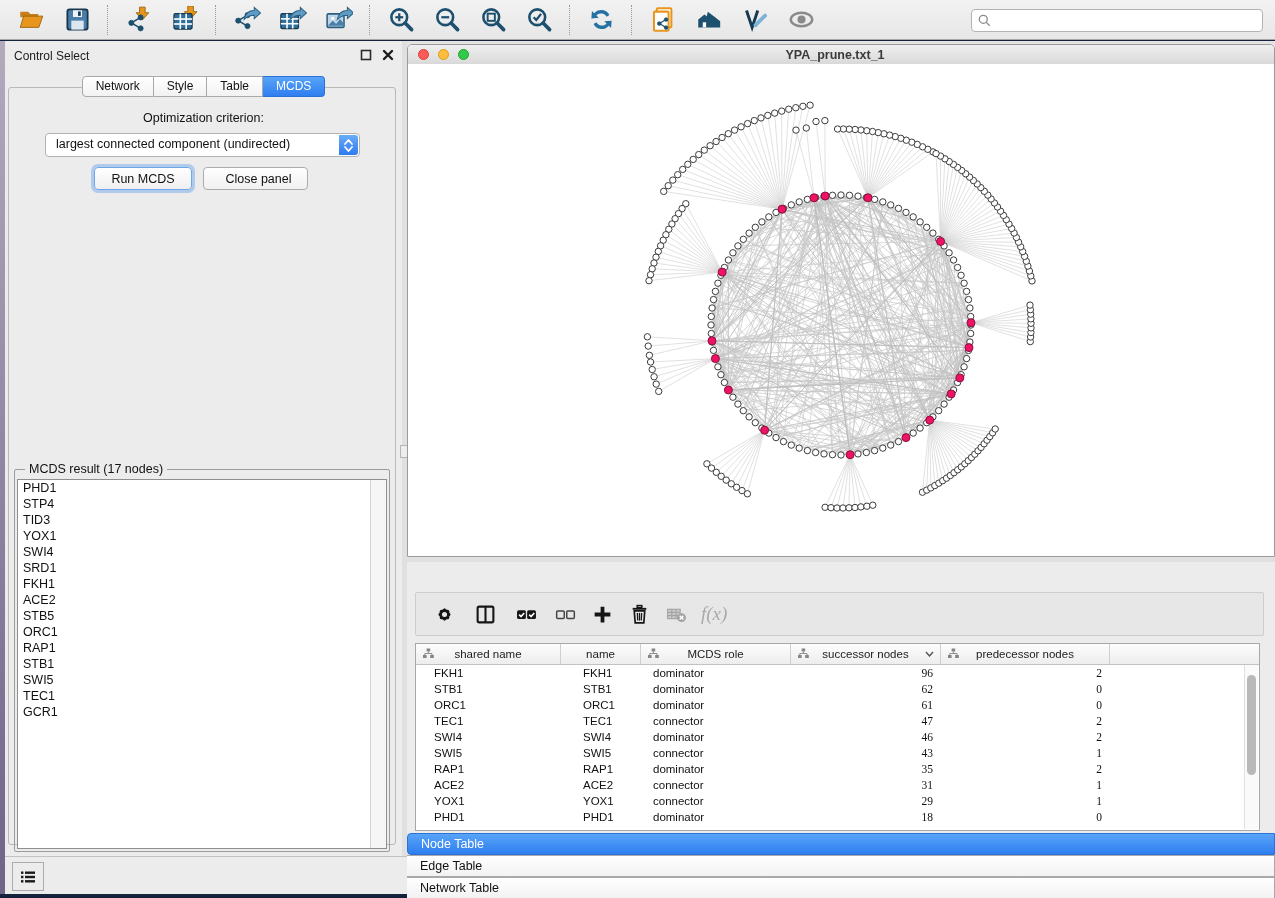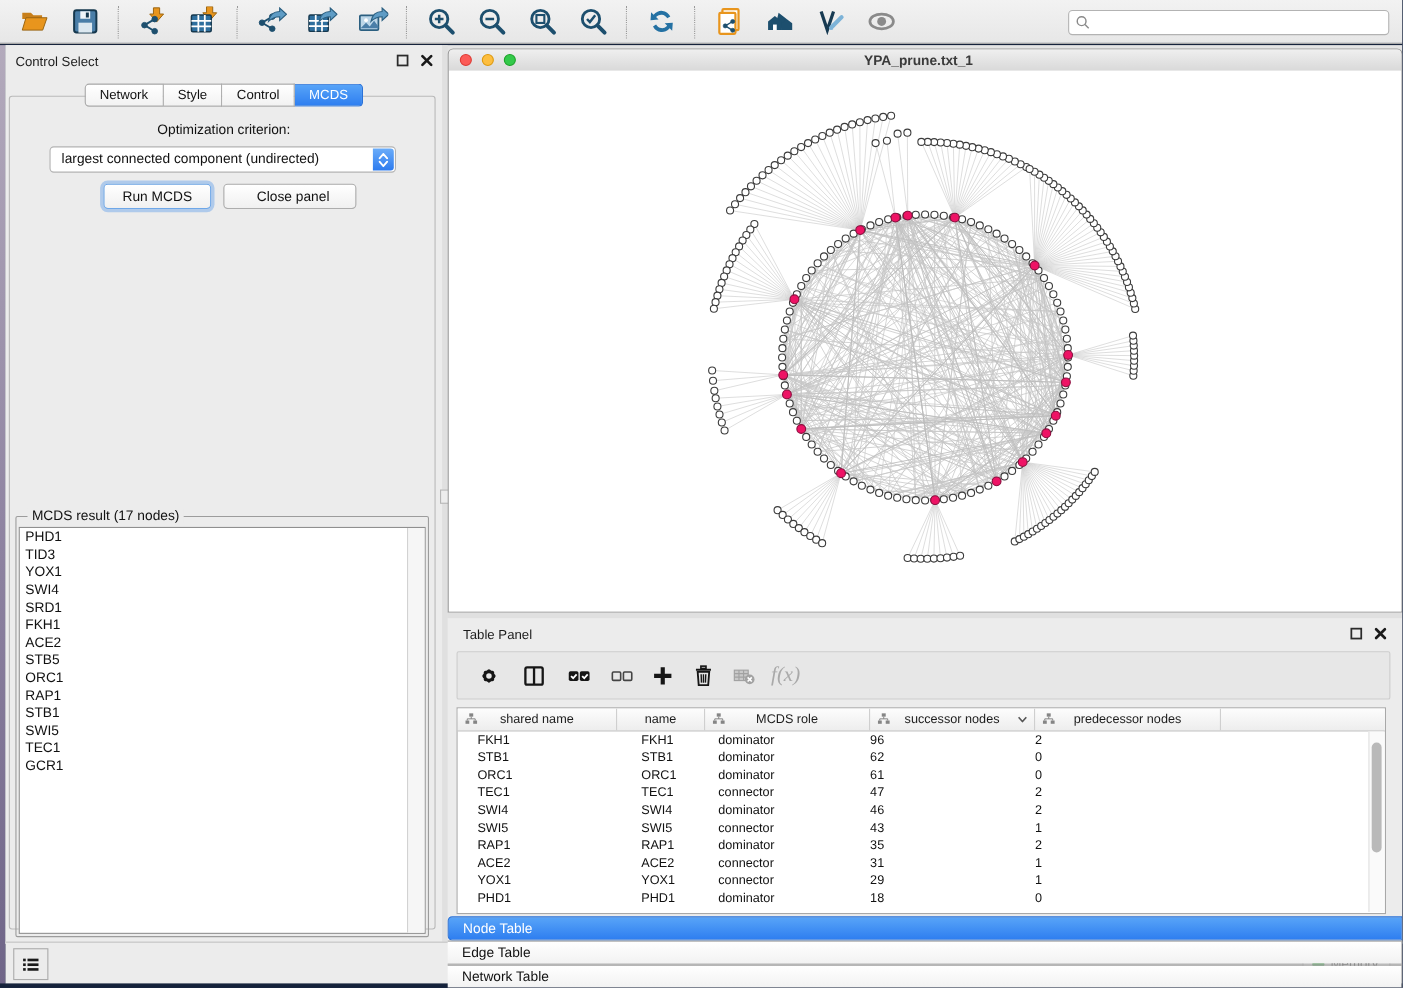--- a/index.html
+++ b/index.html
@@ -26,21 +26,21 @@
   .seg-tab{height:19px;line-height:19px;padding:0 13px;font-size:12px;color:#111;background:linear-gradient(#ffffff,#f2f2f2);border:1px solid #a9a9a9;border-left:none;cursor:pointer;}
   .seg-tab:first-child{border-left:1px solid #a9a9a9;border-radius:4px 0 0 4px;}
   .seg-tab:last-child{border-radius:0 4px 4px 0;}
   .seg-tab.active{background:linear-gradient(#58a4f8,#2e7ef0);color:#fff;border-color:#2a72d8;}
   #opt-label{position:absolute;left:0;right:0;top:70px;text-align:center;font-size:12.5px;color:#111;}
   #opt-select{position:absolute;left:40px;top:92px;width:313px;height:22px;background:#fff;border:1px solid #b2b2b2;border-radius:4px;cursor:pointer;}
   #opt-select .sel-text{position:absolute;left:10px;top:3px;font-size:12.5px;color:#111;white-space:nowrap;}
   #opt-select .sel-stepper{position:absolute;right:1px;top:1px;bottom:1px;width:19px;border-radius:0 3px 3px 0;background:linear-gradient(#6aacf9,#2d7bef);display:flex;flex-direction:column;align-items:center;justify-content:center;gap:1px;}
   .cp-btn{position:absolute;top:126px;height:23px;background:linear-gradient(#ffffff,#f0f0f0);border:1px solid #adadad;border-radius:4px;font-size:12.5px;font-family:"Liberation Sans",sans-serif;color:#111;cursor:pointer;}
   #run-btn{left:89px;width:98px;border-color:#6ea7e8;box-shadow:0 0 0 3px rgba(125,175,235,.55);}
-  #closepanel-btn{left:198px;width:121px;padding-left:12px;}
+  #closepanel-btn{left:198px;width:105px;padding-left:12px;}
   #result-box{position:absolute;left:9px;right:12px;top:428px;bottom:6px;border:1px solid #9c9c9c;border-radius:2px;}
   #result-legend{position:absolute;left:10px;top:-8px;background:#ececec;padding:0 4px;font-size:12.5px;color:#111;}
   #result-list{position:absolute;left:2px;right:2px;top:9px;bottom:2px;background:#fff;border:1px solid #8f8f8f;overflow:hidden;}
   #result-scroll{position:absolute;right:0;top:0;bottom:0;width:15px;background:#f6f6f6;border-left:1px solid #d2d2d2;}
   .mcds-item{font-size:12.5px;color:#111;line-height:16px;padding-left:5px;}
   
   #v-split{position:absolute;left:397px;top:0;width:5px;height:100%;background:#e0e0e0;}
   #v-split .grip{position:absolute;left:-2px;top:404px;width:8px;height:11px;background:#ededed;border:1px solid #b5b5b5;}
   #h-split{position:absolute;left:402px;right:0;top:516px;height:5px;background:#e0e0e0;}
   
@@ -59,21 +59,21 @@
   .tt-btn.disabled{cursor:default;}
   .fx-label{font-family:"Liberation Serif",serif;font-style:italic;font-size:19px;color:#a9a9a9;}
   #tp-table{position:absolute;left:8px;top:81px;width:845px;height:188px;background:#fff;border:1px solid #a8a8a8;box-sizing:border-box;overflow:hidden;}
   .hrow{display:flex;height:20px;background:linear-gradient(#fdfdfd,#ededed);border-bottom:1px solid #c2c2c2;}
   .hcell{position:relative;display:flex;align-items:center;justify-content:center;border-right:1px solid #cfcfcf;box-sizing:border-box;font-size:11.5px;color:#1c1c1c;}
   .hcell .tree-ic{position:absolute;left:7px;top:4px;}
   .hcell .sort-ic{position:absolute;right:6px;top:7px;}
   .trow{display:flex;height:16px;}
   .tcell{box-sizing:border-box;font-size:11.5px;color:#111;line-height:16px;white-space:nowrap;overflow:hidden;}
   .tcell.l0{padding-left:18px;} .tcell.l1{padding-left:22px;} .tcell.l2{padding-left:12px;}
-  .tcell.num{text-align:left;padding-right:8px;}
+  .tcell.num{text-align:right;padding-right:8px;font-family:Liberation Serif, serif;}
   #tp-scroll{position:absolute;right:1px;top:21px;bottom:1px;width:13px;background:#fafafa;border-left:1px solid #e0e0e0;}
   #tp-thumb{position:absolute;left:2px;right:2px;top:10px;height:100px;background:#b9b9b9;border-radius:5px;}
   #bottom-tabs{position:absolute;left:0;right:0;top:271px;display:flex;justify-content:center;}
   #bottom-tabs .seg-tab{height:20px;line-height:20px;font-size:12.5px;}
   
   #status-bar{position:absolute;left:5px;right:0;bottom:2px;height:37px;background:#ececec;border-top:1px solid #c2c2c2;}
   #list-btn{position:absolute;left:7px;top:5px;width:30px;height:27px;background:#ececec;border:1px solid #ababab;display:flex;align-items:center;justify-content:center;cursor:pointer;}
   #memory-btn{position:absolute;right:11px;top:6px;height:26px;padding:0 10px 0 8px;background:#fdfdfd;border:1px solid #b4b4b4;border-radius:4px;display:flex;align-items:center;gap:6px;font-size:12px;color:#111;cursor:pointer;font-family:"Liberation Sans",sans-serif;}
   #memory-dot{width:11px;height:11px;border-radius:50%;background:#1ea52d;}
   svg{display:block;}
@@ -262,41 +262,42 @@
               </svg>
             <svg class="winbtn" viewBox="0 0 12 12">
                 <path d="M2 2 L10 10 M10 2 L2 10" stroke="#1a1a1a" stroke-width="2.4" stroke-linecap="round"></path>
               </svg>
           </span>
         </div>
         <div id="cp-inner"></div>
         <div class="seg-tabs">
             <div class="seg-tab">Network</div>
             <div class="seg-tab">Style</div>
-            <div class="seg-tab">Control</div>
+            <div class="seg-tab">Table</div>
             <div class="seg-tab active">MCDS</div>
           </div>
         <div id="opt-select">
           <span class="sel-text">largest connected component (undirected)</span>
           <span class="sel-stepper">
             <svg width="9" height="6" viewBox="0 0 9 6">
                 <path d="M1 5 L4.5 1 L8 5" fill="none" stroke="#fff" stroke-width="1.7" stroke-linecap="round"></path>
               </svg>
             <svg width="9" height="6" viewBox="0 0 9 6">
                 <path d="M1 1 L4.5 5 L8 1" fill="none" stroke="#fff" stroke-width="1.7" stroke-linecap="round"></path>
               </svg>
           </span>
         </div>
         <div id="opt-label">Optimization criterion:</div>
         <button id="run-btn" class="cp-btn">Run MCDS</button>
         <button id="closepanel-btn" class="cp-btn">Close panel</button>
         <div id="result-box">
           <span id="result-legend">MCDS result (17 nodes)</span>
           <div id="result-list">
             <div class="mcds-item">PHD1</div>
+              <div class="mcds-item">STP4</div>
               <div class="mcds-item">TID3</div>
               <div class="mcds-item">YOX1</div>
               <div class="mcds-item">SWI4</div>
               <div class="mcds-item">SRD1</div>
               <div class="mcds-item">FKH1</div>
               <div class="mcds-item">ACE2</div>
               <div class="mcds-item">STB5</div>
               <div class="mcds-item">ORC1</div>
               <div class="mcds-item">RAP1</div>
               <div class="mcds-item">STB1</div>
@@ -1189,31 +1190,20 @@
               <circle cx="498.0" cy="373.6" r="4" fill="#ee1365" stroke="#8c0f3f" stroke-width="1"></circle>
               <circle cx="356.6" cy="366.2" r="4" fill="#ee1365" stroke="#8c0f3f" stroke-width="1"></circle>
               <circle cx="442.1" cy="390.7" r="4" fill="#ee1365" stroke="#8c0f3f" stroke-width="1"></circle>
             </svg>
         </div>
       </div>
 
       <div id="h-split"></div>
 
       <div id="table-panel">
-        <div class="panel-titlebar">
-          <span class="panel-title" style="left:14px;">Table Panel</span>
-          <span class="panel-winbtns" style="right:14px;">
-            <svg class="winbtn" viewBox="0 0 12 12">
-                <rect x="1.5" y="1.5" width="9" height="9" fill="none" stroke="#2b2b2b" stroke-width="1.6"></rect>
-              </svg>
-            <svg class="winbtn" viewBox="0 0 12 12">
-                <path d="M2 2 L10 10 M10 2 L2 10" stroke="#1a1a1a" stroke-width="2.4" stroke-linecap="round"></path>
-              </svg>
-          </span>
-        </div>
         <div id="tp-toolbar">
             <button class="tt-btn" style="margin-right: 20px;">
               <svg width="21" height="21" viewBox="0 0 20 20">
                 <g fill="#161616">
                   <rect x="5.5" y="5.5" width="9" height="9" rx="1.5"></rect>
                   <rect x="5.5" y="5.5" width="9" height="9" rx="1.5" transform="rotate(45 10 10)"></rect>
                   <circle cx="10" cy="10" r="2.4" fill="#e7e7e7"></circle>
                 </g>
               </svg>
             </button>

